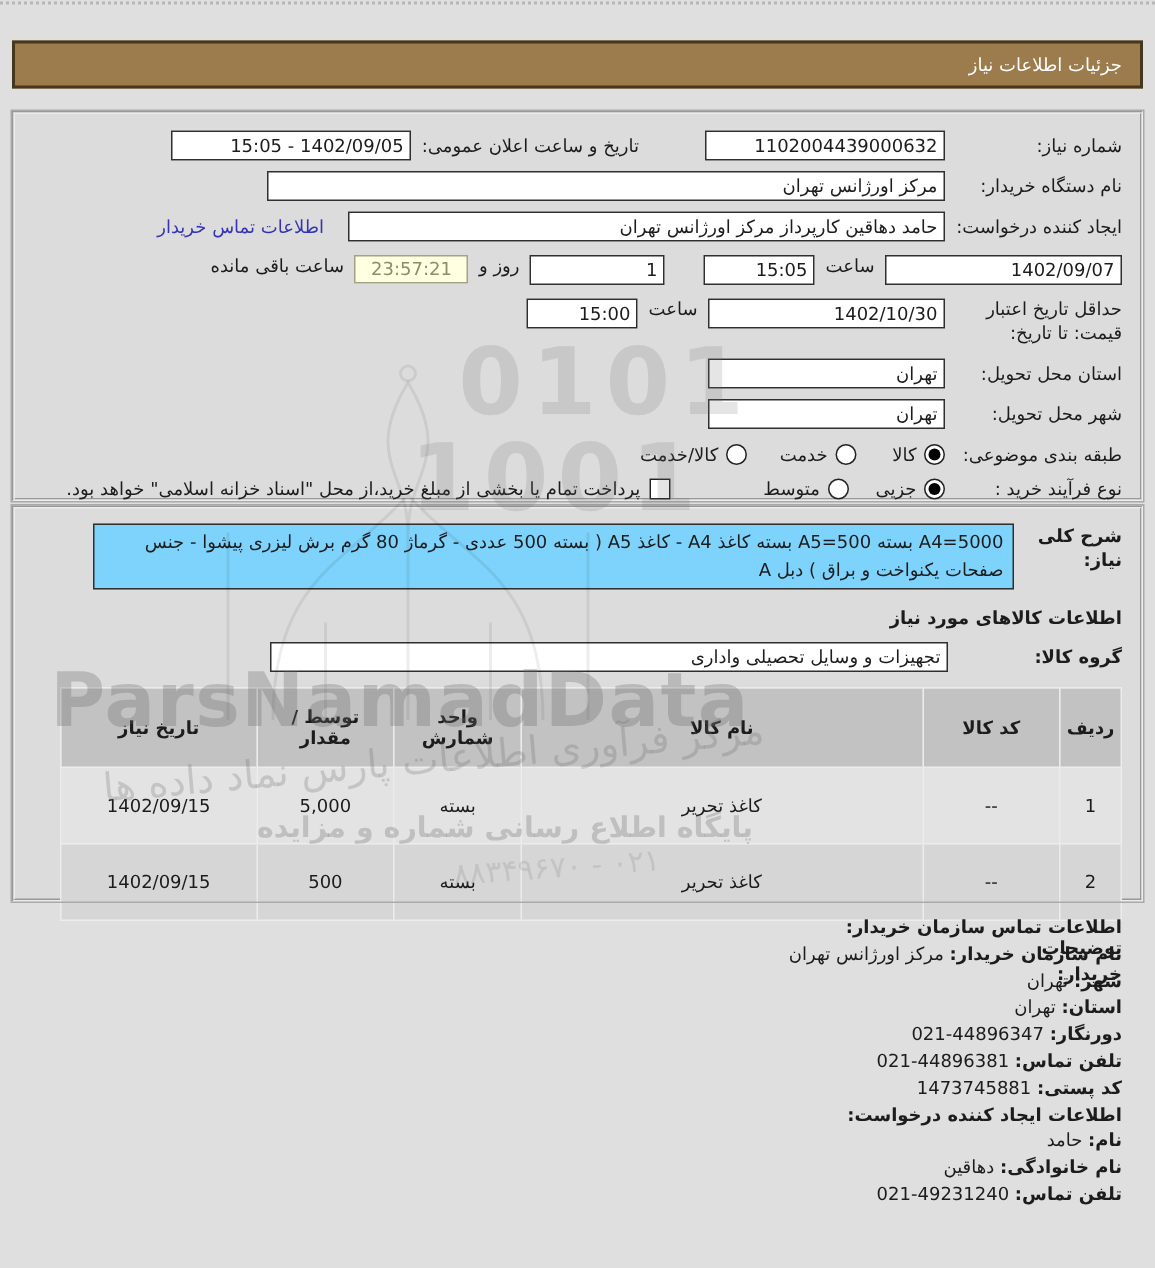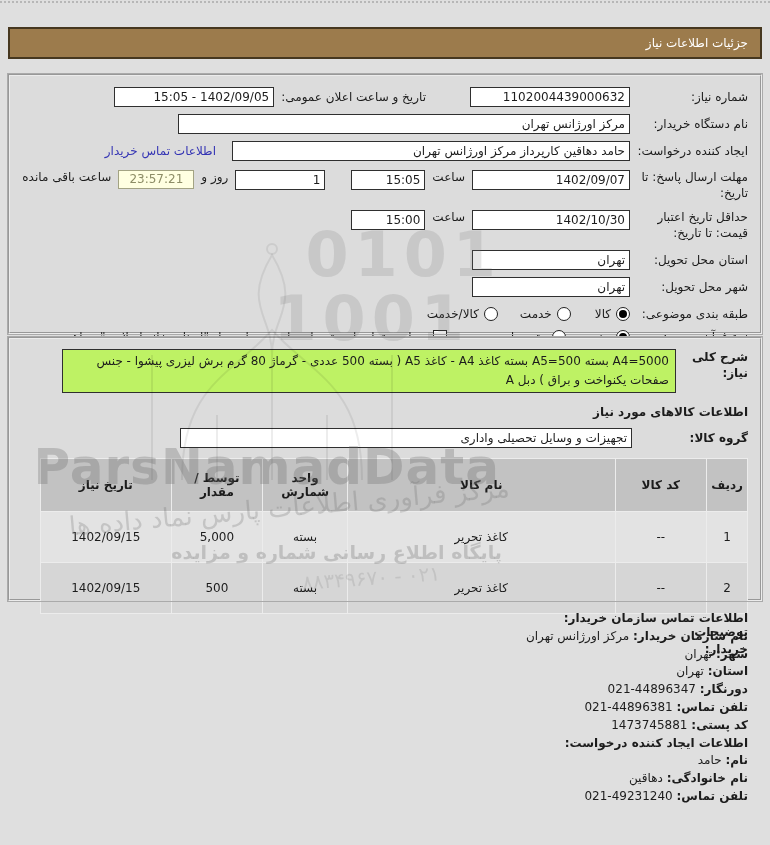--- a/index.html
+++ b/index.html
@@ -40,21 +40,21 @@
   .radio{width:12px;height:12px;border:1px solid #222;border-radius:50%;background:#fff;
     margin-left:5px;position:relative;flex:none;}
   .radio.on::after{content:"";position:absolute;inset:2px;background:#000;border-radius:50%;}
   .checkbox{width:12px;height:12px;border:1px solid #222;background:#fff;flex:none;
     margin:0 40px 0 6px;}
   .opt{display:flex;align-items:center;margin-left:22px;}
   .b{font-weight:bold;}
   .lbl2{width:72px;flex:none;font-weight:bold;}
   .lbl2 .l2{display:block;line-height:1.35;padding-left:11px;}
   .textbox{
-    background:#bef264;border:1px solid #2f2f2f;padding:2px 6px;line-height:1.6;
+    background:#7dd3fc;border:1px solid #2f2f2f;padding:2px 6px;line-height:1.6;
     box-sizing:border-box;flex:none;
   }
   #desc-box{width:614px;min-height:42px;}
   #notes-box{width:632px;min-height:40px;}
   .sec-heading{font-weight:bold;margin-top:12px;}
   table.goods{border-collapse:collapse;margin-top:10px;width:708px;border:1px solid #979797;}
   table.goods th{background:#c2c2c2;font-weight:bold;}
   table.goods th,table.goods td{
     border:1px solid #ececec;height:26px;text-align:center;padding:12px 4px;font-size:12px;
   }
@@ -98,24 +98,20 @@
     <div class="field rt" style="width:442px">مرکز اورژانس تهران</div>
   </div>
 
   <div class="row">
     <span class="lbl">ایجاد کننده درخواست:</span>
     <div class="field rt" style="width:388px">حامد دهاقین کارپرداز مرکز اورژانس تهران</div>
     <span class="link">اطلاعات تماس خریدار</span>
   </div>
 
   <div class="row start" style="margin-top:9px">
-    <span class="lbl">
-      <span class="l2">مهلت ارسال پاسخ: تا</span>
-      <span class="l2">تاریخ:</span>
-    </span>
     <div class="field center" style="width:148px">1402/09/07</div>
     <span class="mini-lbl">ساعت</span>
     <div class="field center" style="width:64px">15:05</div>
     <div class="field center" style="width:80px;margin-right:26px">1</div>
     <span class="mini-lbl">روز و</span>
     <div class="countdown">23:57:21</div>
     <span class="mini-lbl">ساعت باقی مانده</span>
   </div>
 
   <div class="row start" style="margin-top:9px">

